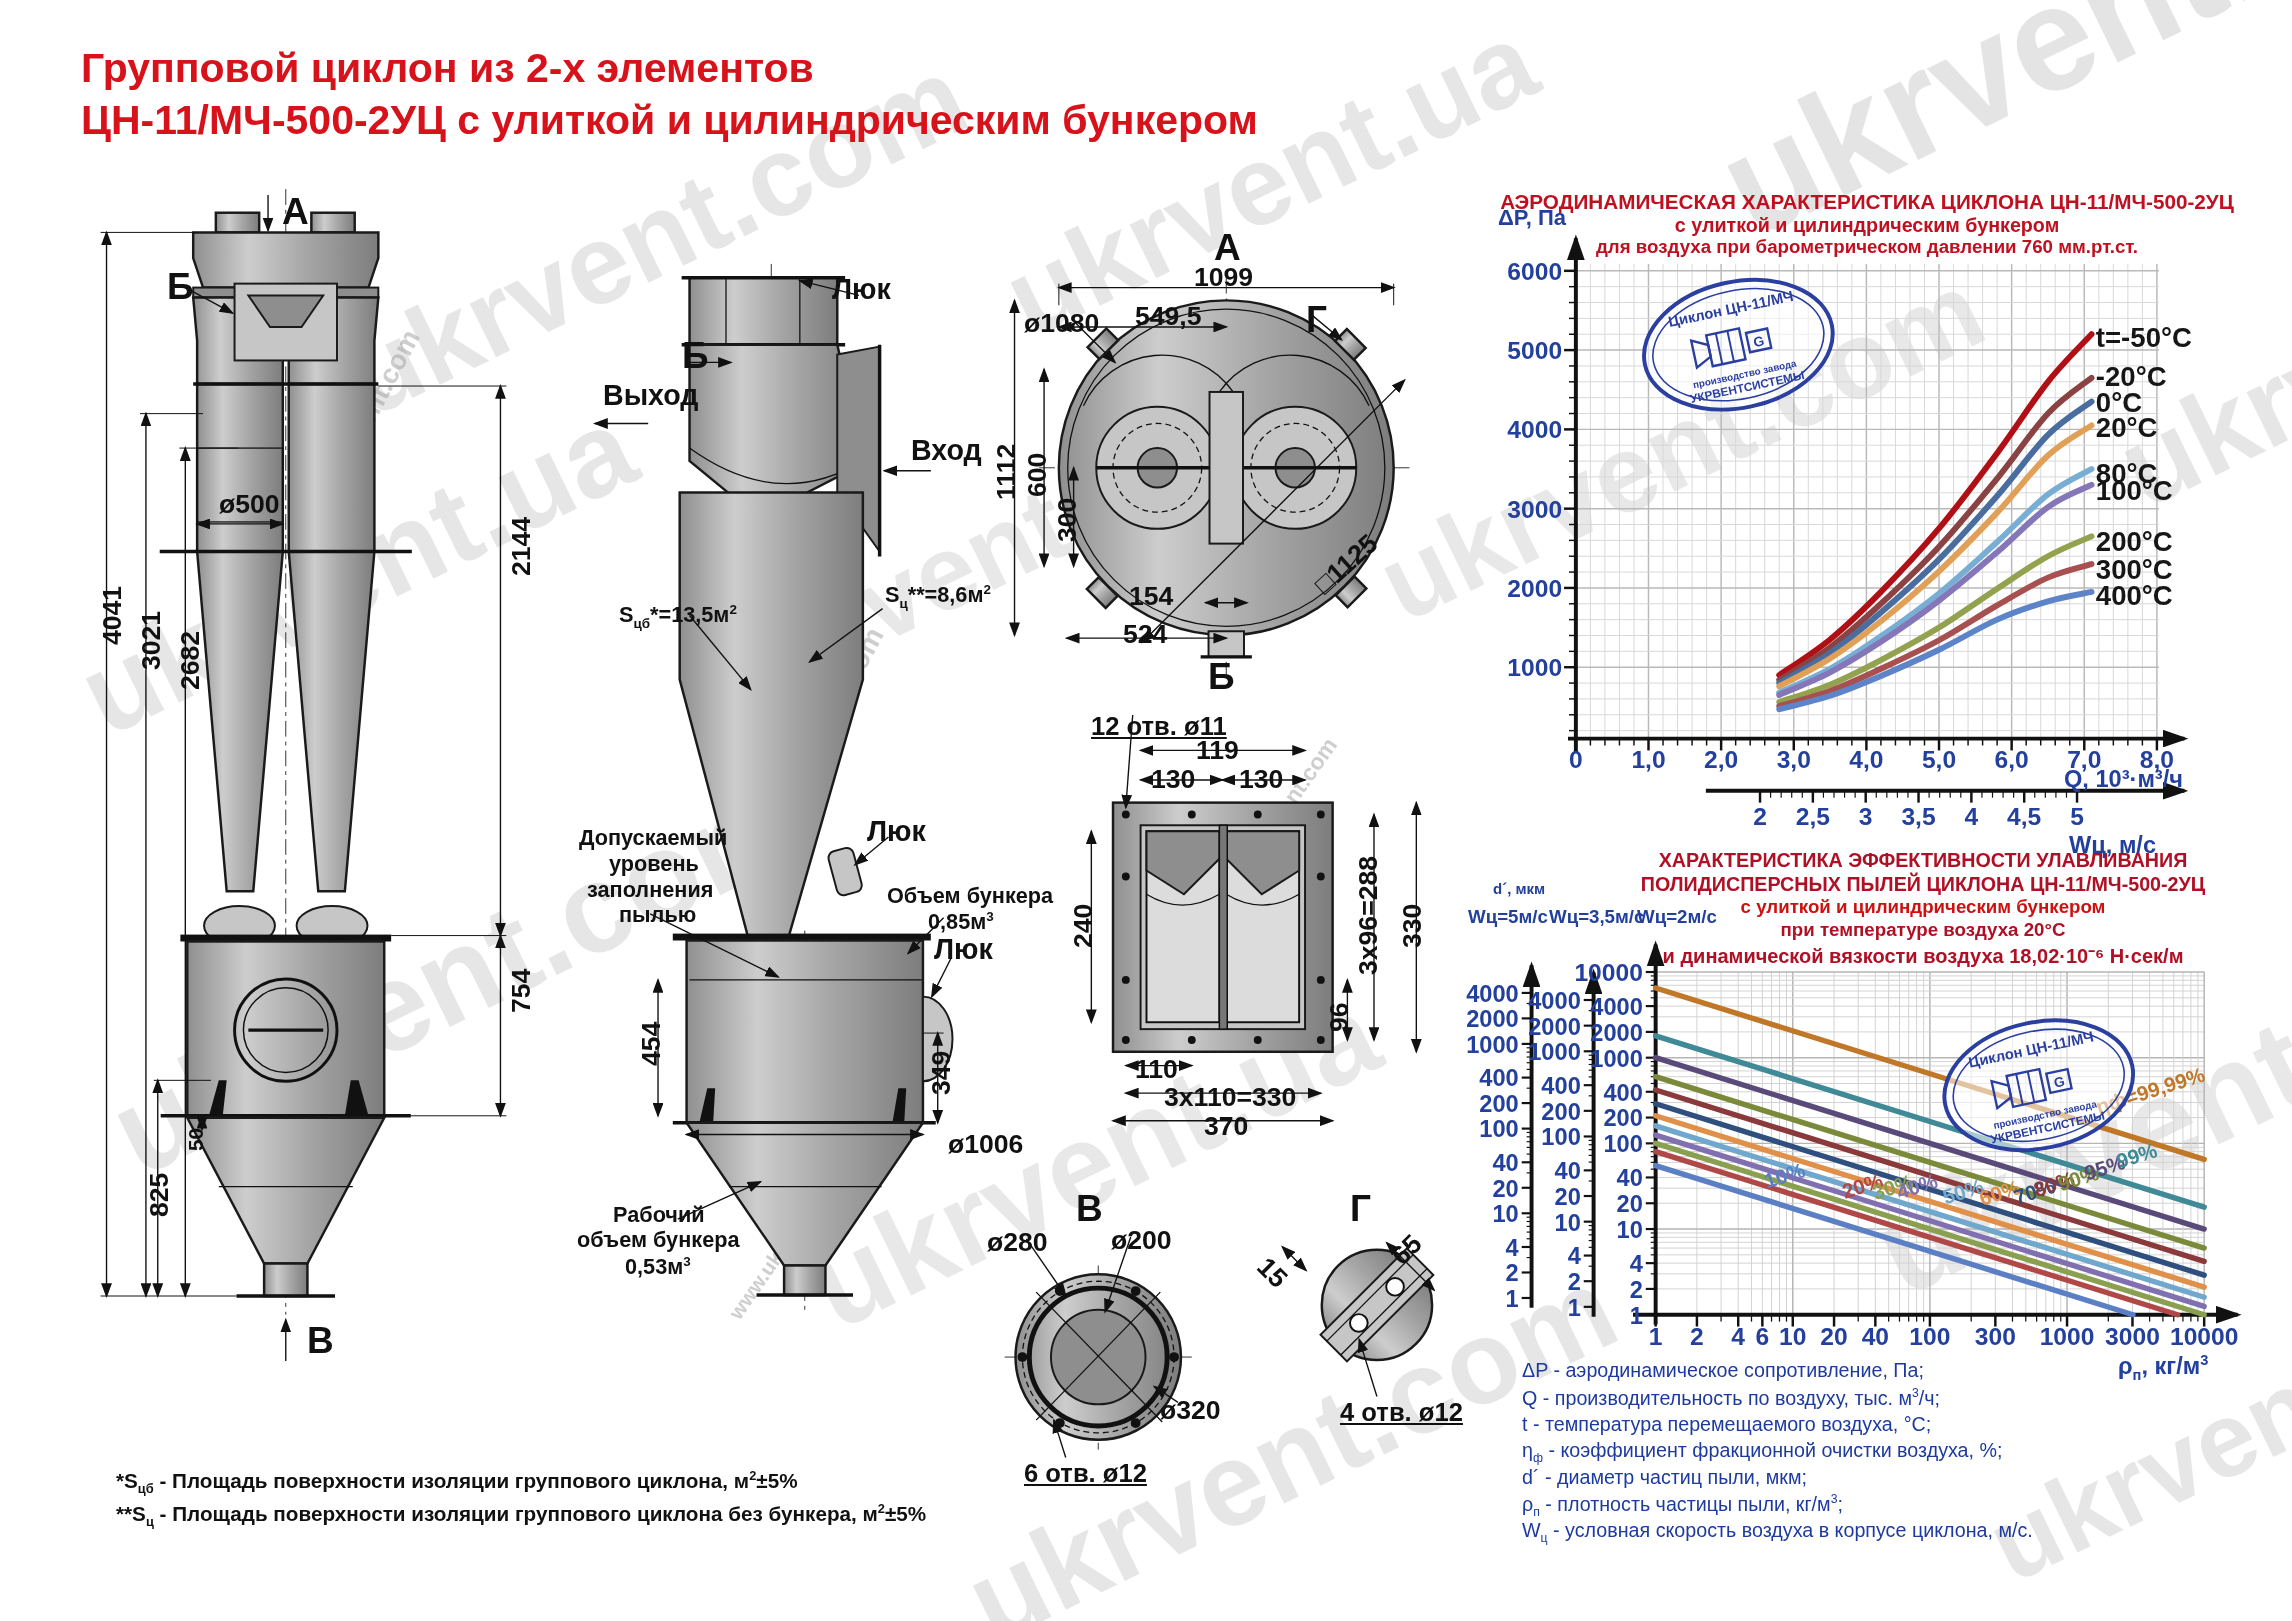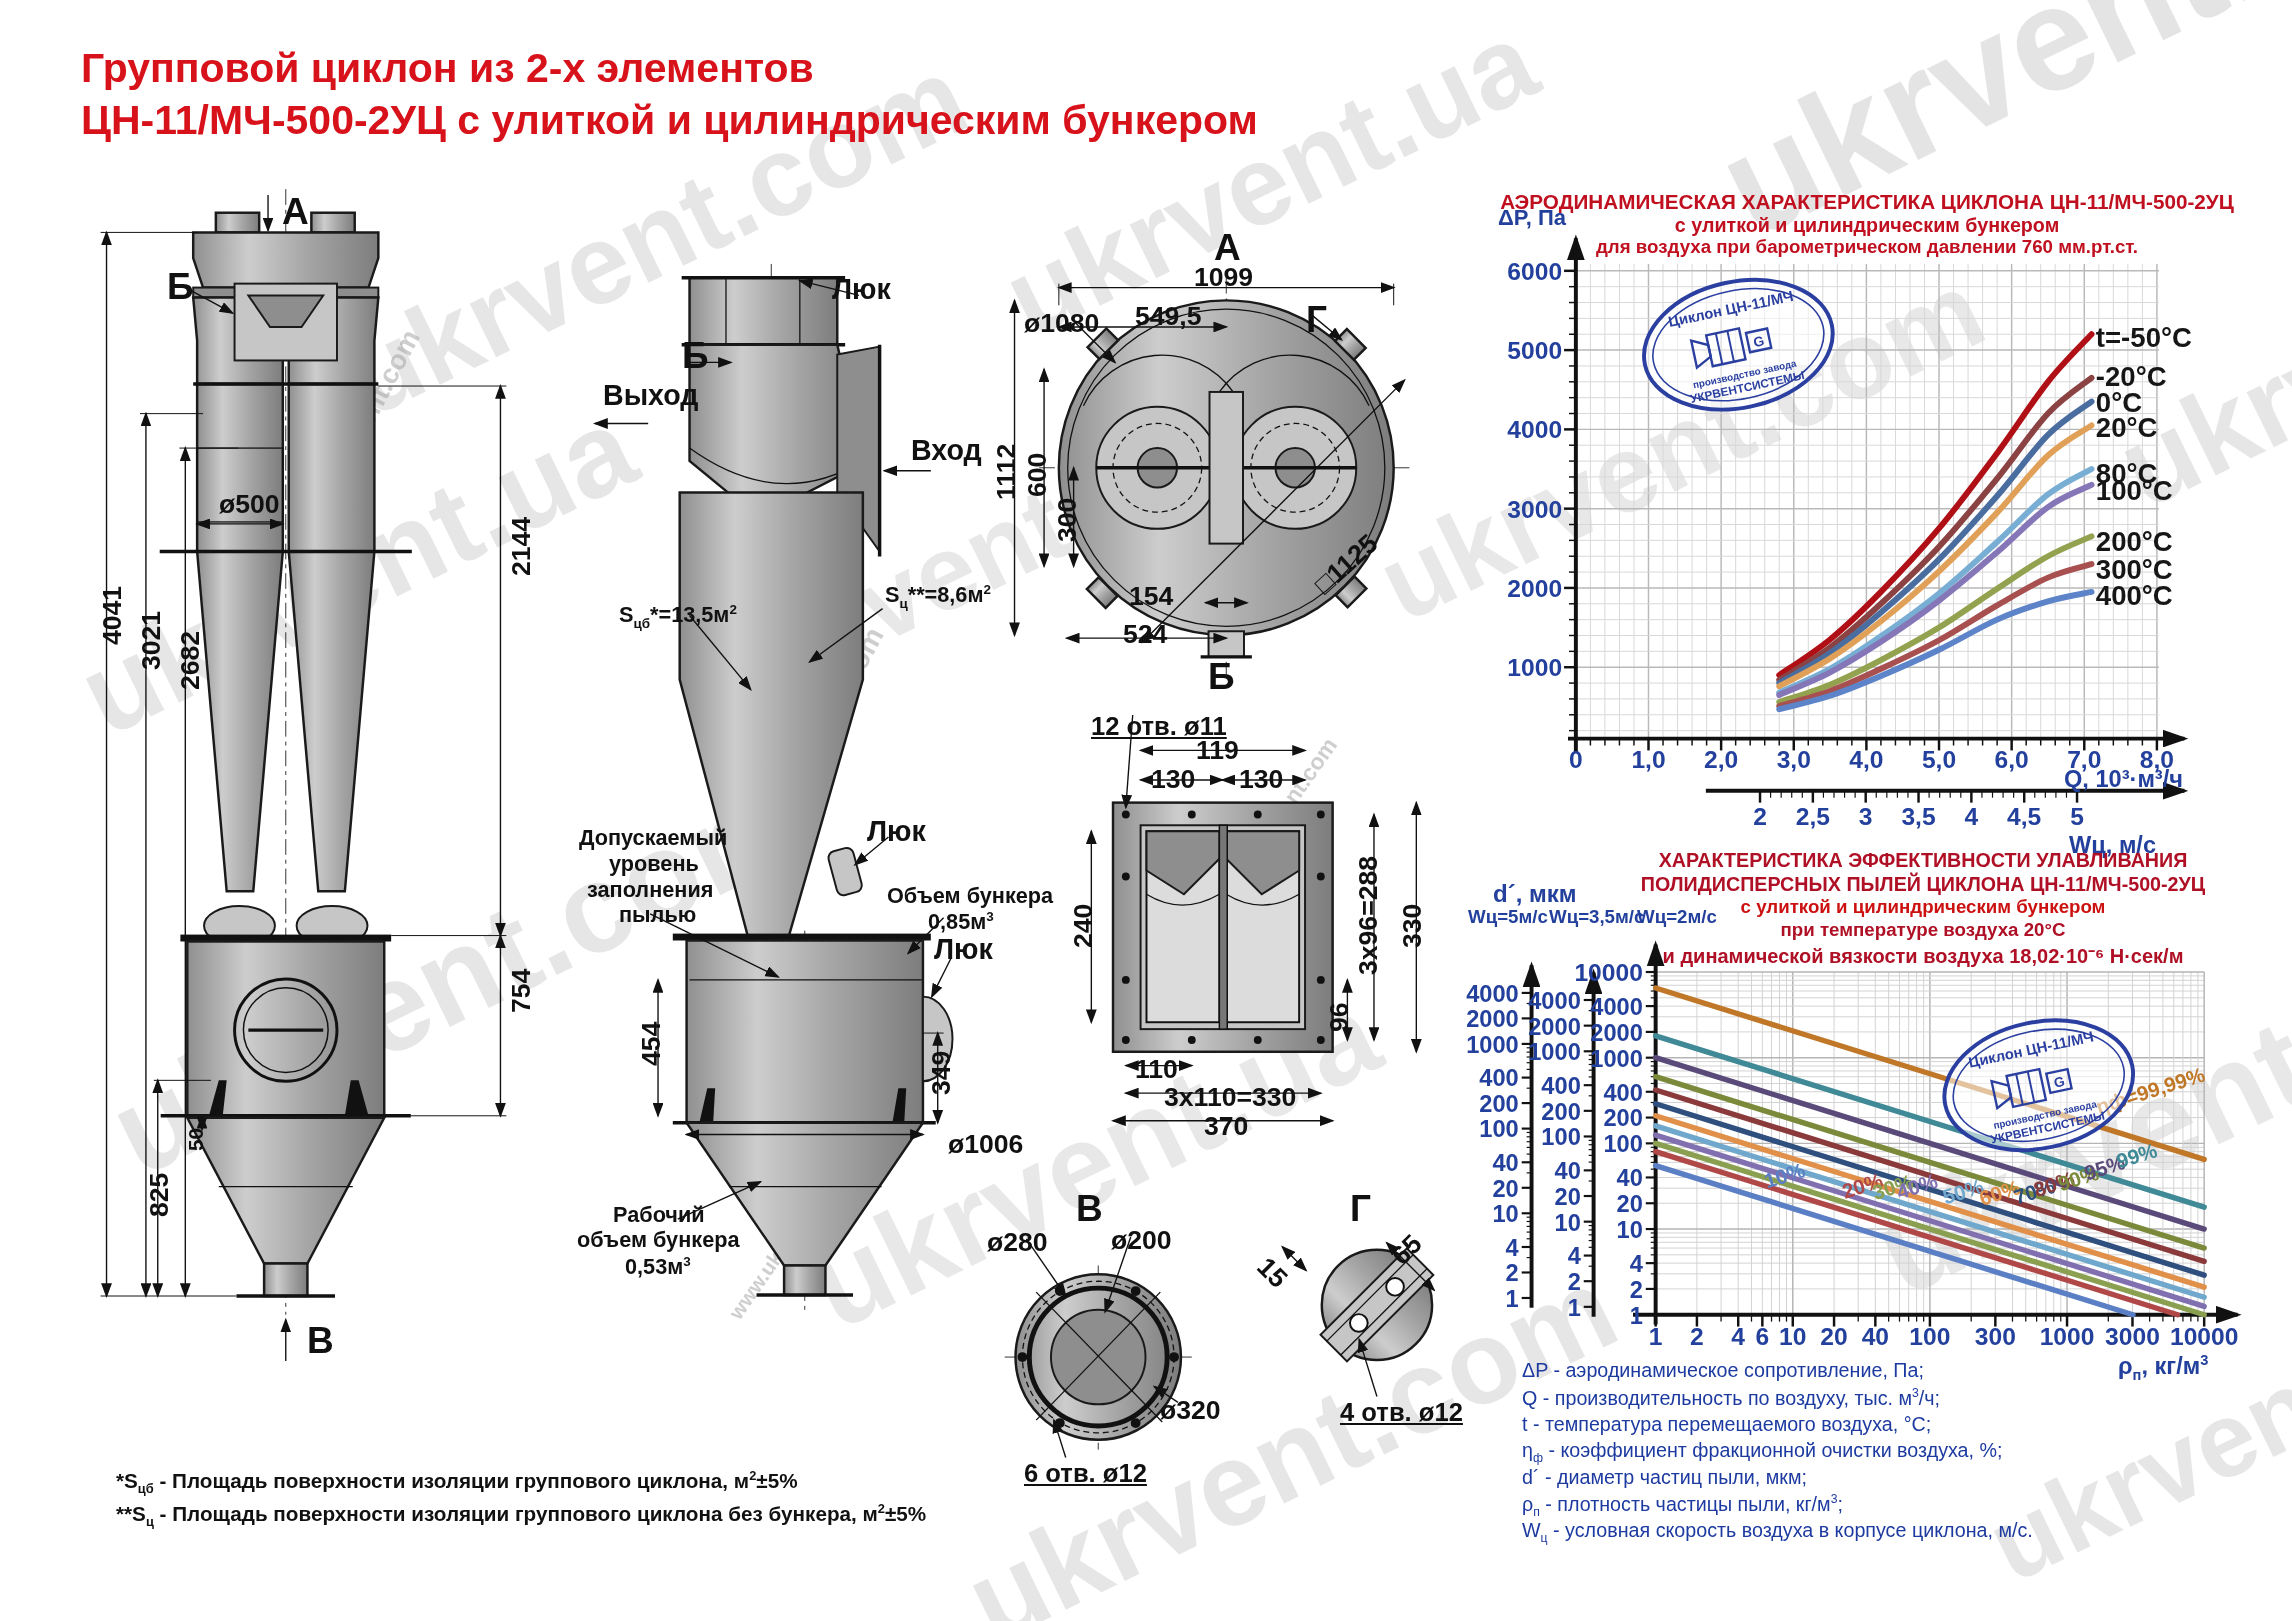--- a/index.html
+++ b/index.html
@@ -888,21 +888,21 @@
   <div class="c1t" style="top:236px;font-size:18.7px">для воздуха при барометрическом давлении 760 мм.рт.ст.</div>
   <div class="axlab" style="left:1498px;top:205px;font-size:22px">ΔP, Па</div>
   <div class="axlab" style="left:2064px;top:766px;font-size:23.6px">Q, 10³·м³/ч</div>
   <div class="axlab" style="left:2069px;top:832px;font-size:23.6px">Wц, м/с</div>
 
   <div class="c2t" style="top:849px;font-size:19.7px">ХАРАКТЕРИСТИКА  ЭФФЕКТИВНОСТИ УЛАВЛИВАНИЯ</div>
   <div class="c2t" style="top:873px;font-size:19.7px">ПОЛИДИСПЕРСНЫХ ПЫЛЕЙ ЦИКЛОНА ЦН-11/МЧ-500-2УЦ</div>
   <div class="c2t" style="top:896px;font-size:18.7px;color:#cc1111">с улиткой и цилиндрическим бункером</div>
   <div class="c2t" style="top:919px;font-size:18.7px">при температуре воздуха 20°С</div>
   <div class="c2t" style="top:942px;font-size:20px">и динамической вязкости воздуха  18,02·10⁻⁶ Н·сек/м</div>
-  <div class="axlab" style="left:1493px;top:880px;font-size:24px">d´, мкм</div>
+  <div class="axlab" style="left:1493px;top:880px;font-size:15px">d´, мкм</div>
   <div class="axlab" style="left:1468px;top:906px;font-size:18.7px">Wц=5м/с</div>
   <div class="axlab" style="left:1549px;top:906px;font-size:18.7px">Wц=3,5м/с</div>
   <div class="axlab" style="left:1637px;top:906px;font-size:18.7px">Wц=2м/с</div>
   <div class="axlab" style="left:2118px;top:1352px;font-size:23.6px">ρ<sub>п</sub>, кг/м<sup>3</sup></div>
 
   <div id="legend-layer">
       <div class="legend-line" style="top: 1359px;">ΔP - аэродинамическое сопротивление, Па;</div>
       <div class="legend-line" style="top: 1386px;">Q - производительность по воздуху, тыс. м<sup>3</sup>/ч;</div>
       <div class="legend-line" style="top: 1413px;">t - температура перемещаемого воздуха, °С;</div>
       <div class="legend-line" style="top: 1439px;">η<sub>ф</sub> - коэффициент фракционной очистки воздуха, %;</div>

